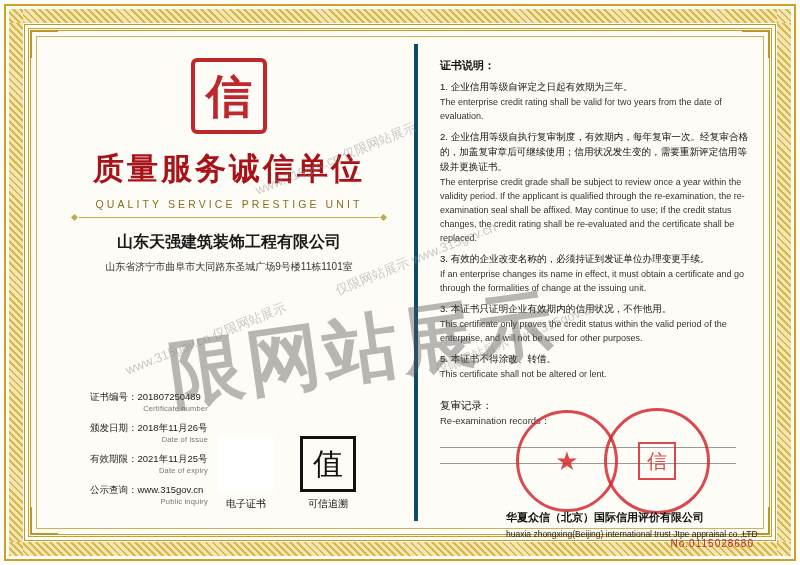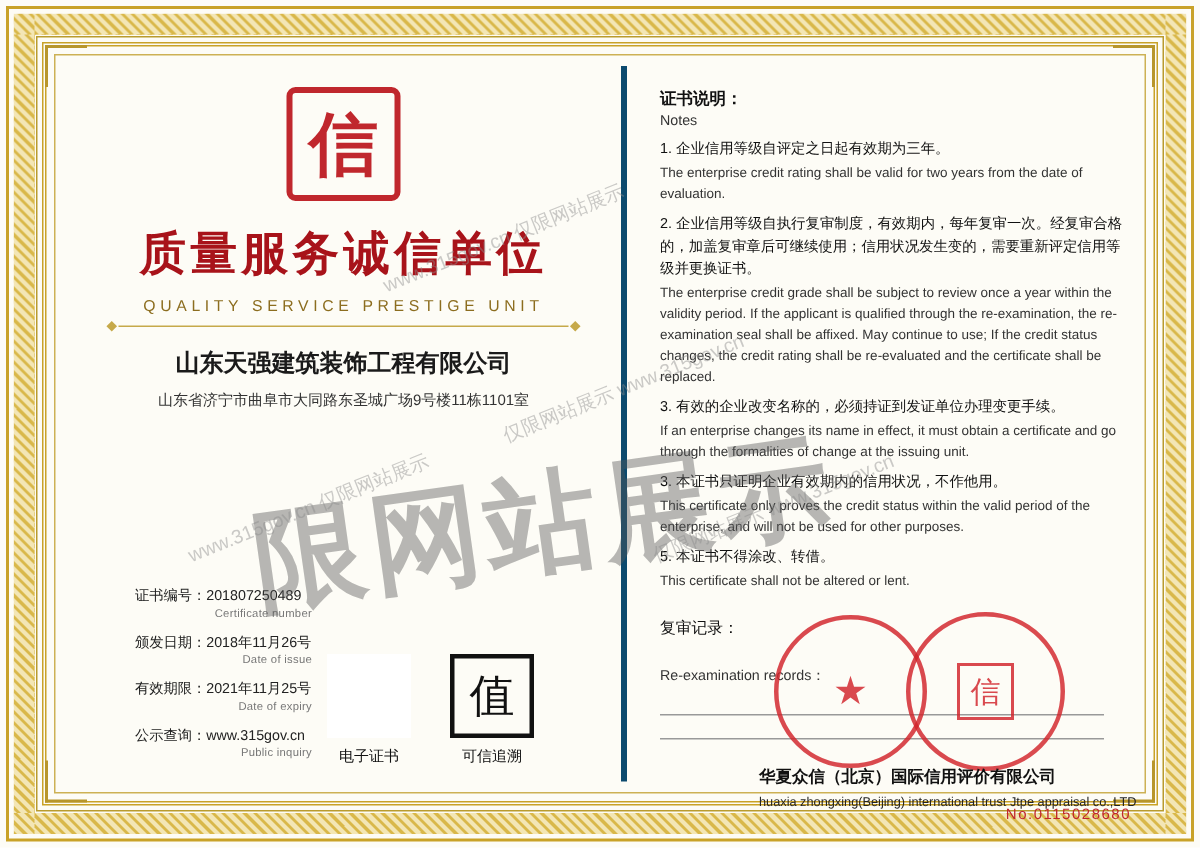--- a/index.html
+++ b/index.html
@@ -140,21 +140,21 @@
   .code-cap{font-size:10px;margin-top:5px;color:#111;}
 
   
   .notes-title{font-size:11px;font-weight:bold;color:#111;}
   .notes-title-en{font-size:9.5px;color:#333;margin-top:2px;}
   .note{margin-top:6px;}
   .note .cn{font-size:9.6px;color:#111;line-height:15px;}
   .note .en{font-size:9px;color:#333;line-height:14px;margin-top:1px;}
   .review{margin-top:18px;}
   .review .cn{font-size:10.5px;color:#111;}
-  .review .en{font-size:9.5px;color:#333;margin-top:18px;}
+  .review .en{font-size:9.5px;color:#333;margin-top:2px;}
   .review-lines{margin-top:4px;}
   .review-lines div{border-bottom:1px solid #999;height:15px;width:95%;}
 
   
   .stamp{
     position:absolute;border:3px solid #d2232a;border-radius:50%;
     color:#d2232a;opacity:.82;
   }
   .stamp .star{
     position:absolute;left:50%;top:50%;transform:translate(-50%,-50%);
@@ -257,21 +257,20 @@
               <span>值</span>
             </div>
             <div class="code-cap">可信追溯</div>
           </div>
         </div>
       </div>
     </div>
 
     <div class="right-col">
       <div class="notes-title">证书说明：</div>
-      <div class="notes-title-en">Notes</div>
 
       <div class="note">
         <div class="cn">1. 企业信用等级自评定之日起有效期为三年。</div>
         <div class="en">The enterprise credit rating shall be valid for two years from the date of evaluation.</div>
       </div>
       <div class="note">
         <div class="cn">2. 企业信用等级自执行复审制度，有效期内，每年复审一次。经复审合格的，加盖复审章后可继续使用；信用状况发生变的，需要重新评定信用等级并更换证书。</div>
         <div class="en">The enterprise credit grade shall be subject to review once a year within the validity period. If the applicant is qualified through the re-examination, the re-examination seal shall be affixed. May continue to use; If the credit status changes, the credit rating shall be re-evaluated and the certificate shall be replaced.</div>
       </div>
       <div class="note">

